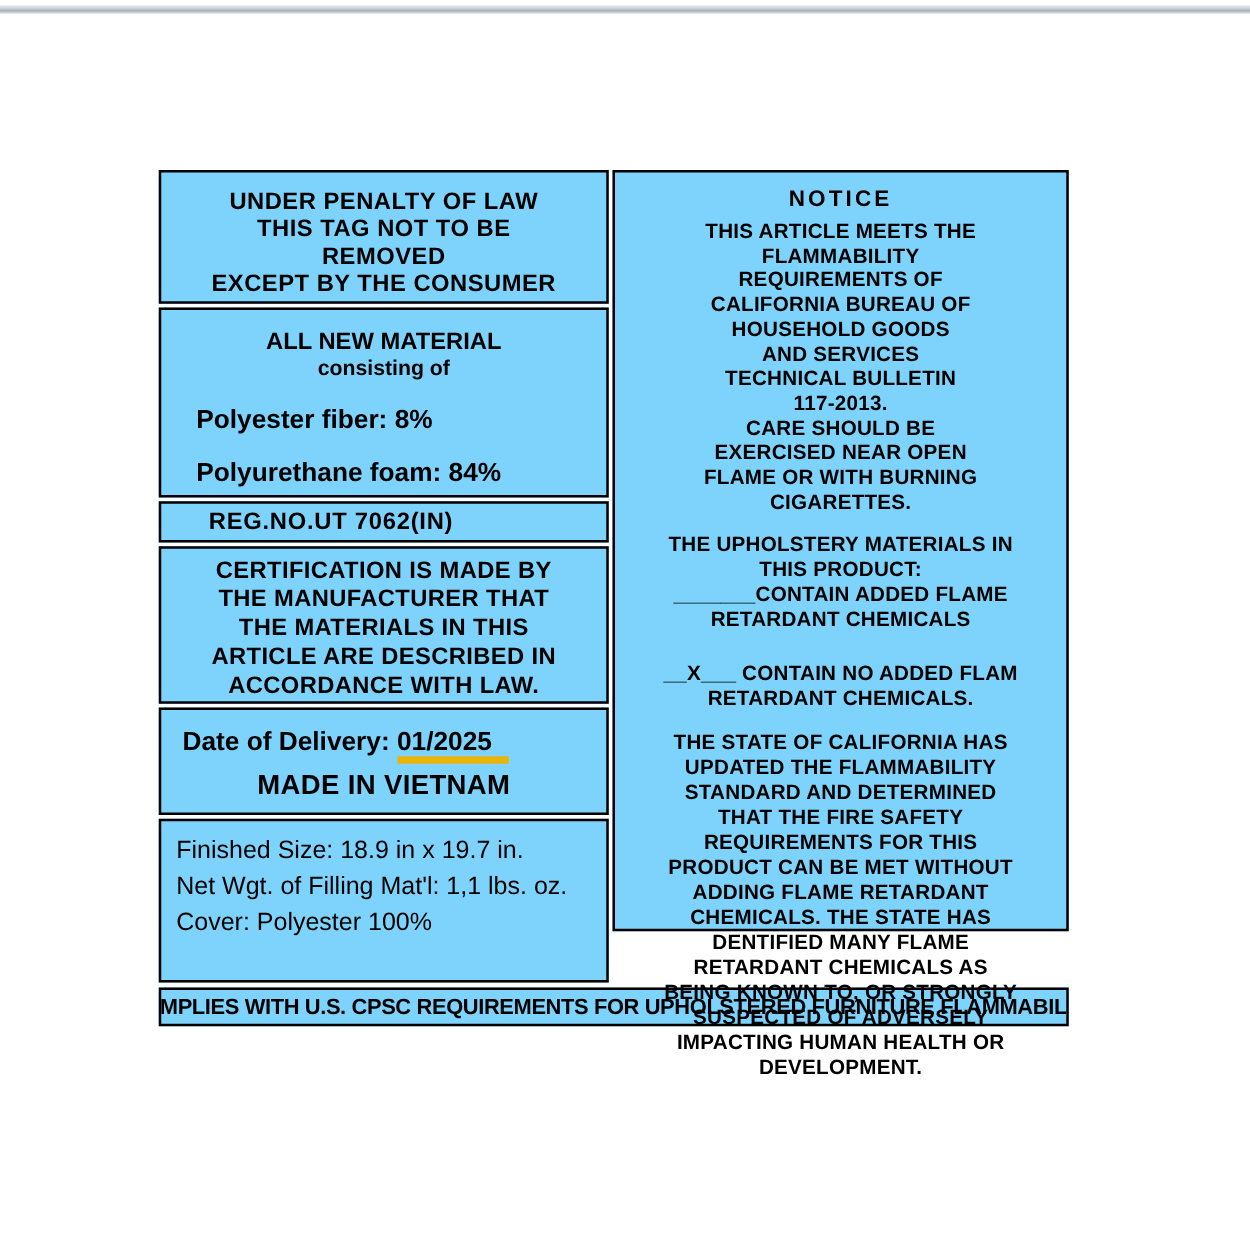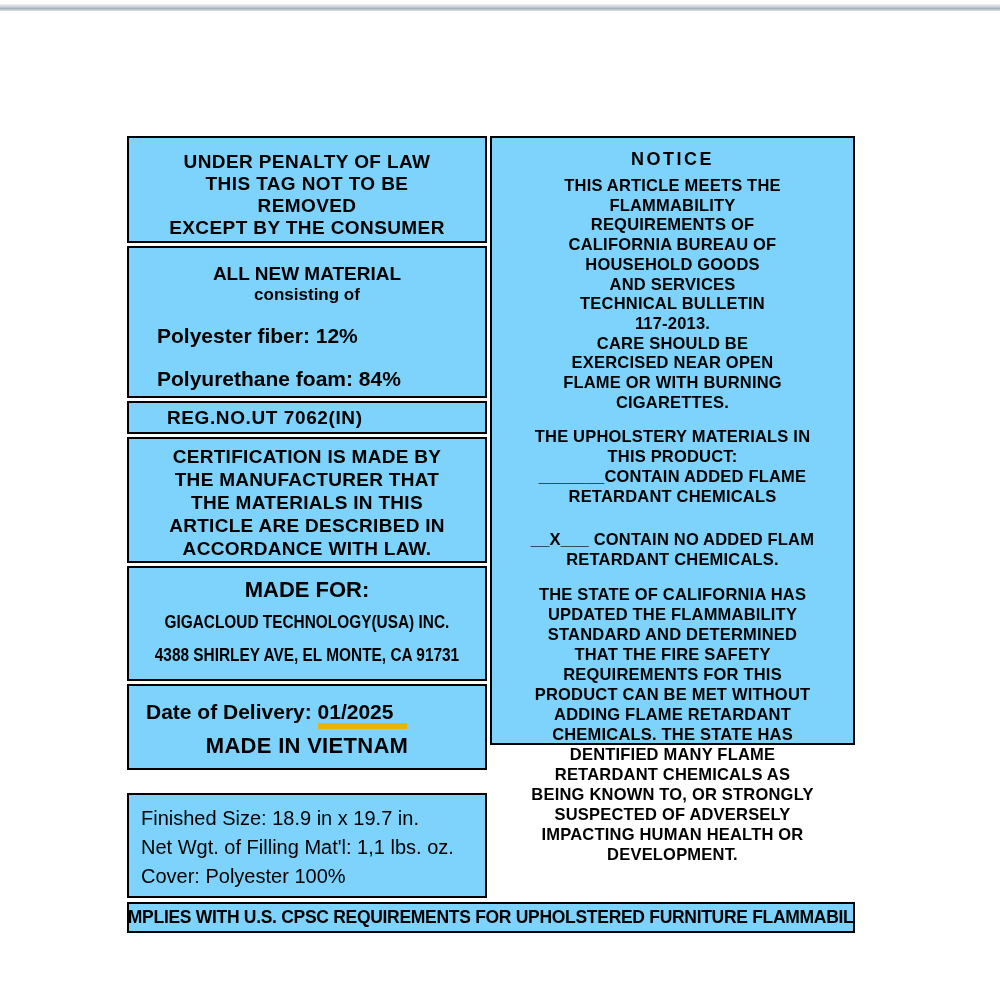--- a/index.html
+++ b/index.html
@@ -61,21 +61,21 @@
   .madefor-heading { font-weight: 700; font-size: 22px; }
   .cond { display: inline-block; transform: scaleX(0.88); transform-origin: center; white-space: nowrap; }
   .company-line { font-weight: 700; font-size: 17.5px; margin-top: 9px; }
   .address-line { font-weight: 700; font-size: 17.5px; margin-top: 12px; }
 
   .delivery-box { height: 86px; padding-top: 14px; }
   .delivery-line { font-weight: 700; font-size: 21px; padding-left: 17px; }
   .delivery-date { border-bottom: 6px solid #eab308; padding-right: 14px; }
   .origin-line { font-weight: 700; font-size: 22px; text-align: center; margin-top: 9px; letter-spacing: 0.3px; }
 
-  .specs-box { height: 105px; padding: 9px 6px 0 12px; margin-top: 20px; }
+  .specs-box { height: 131px; padding: 9px 6px 0 12px; }
   .specs-box .line { font-weight: 400; font-size: 20px; line-height: 29px; white-space: nowrap; }
 
   
   .notice-box { height: 609px; padding-top: 11px; }
   .notice-heading { font-weight: 700; font-size: 18px; letter-spacing: 2.5px; }
   .notice-body { font-weight: 700; font-size: 16.5px; line-height: 19.7px; letter-spacing: 0.2px; margin-top: 6px; }
   .upholstery-text { font-weight: 700; font-size: 16.5px; line-height: 20px; letter-spacing: 0.2px; margin-top: 14px; }
   .no-added-text { font-weight: 700; font-size: 16.5px; line-height: 20px; letter-spacing: 0.2px; margin-top: 23px; }
   .state-text { font-weight: 700; font-size: 16.5px; line-height: 20px; letter-spacing: 0.2px; margin-top: 15px; }
 
@@ -111,45 +111,36 @@
 THIS TAG NOT TO BE
 REMOVED
 EXCEPT BY THE CONSUMER</div>
         </div>
 
         <div class="box material-box">
           <div class="material-heading ctr">
             <div>ALL NEW MATERIAL</div>
             <div class="sub">consisting of</div>
           </div>
-          <div class="material-line">Polyester fiber: 12%</div>
+          <div class="material-line">Polyester fiber: 8%</div>
           <div class="material-line">Polyurethane foam: 84%</div>
         </div>
 
         <div class="box reg-box">
           <div class="txt">REG.NO.UT 7062(IN)</div>
         </div>
 
         <div class="box cert-box">
           <div class="txt pre ctr">CERTIFICATION IS MADE BY
 THE MANUFACTURER THAT
 THE MATERIALS IN THIS
 ARTICLE ARE DESCRIBED IN
 ACCORDANCE WITH LAW.</div>
         </div>
 
-        <div class="box madefor-box ctr">
-          <div class="madefor-heading">MADE FOR:</div>
-          <div class="company-line">
-            <span class="cond">GIGACLOUD TECHNOLOGY(USA) INC.</span>
-          </div>
-          <div class="address-line">
-            <span class="cond">4388 SHIRLEY AVE, EL MONTE, CA 91731</span>
-          </div>
-        </div>
 
         <div class="box delivery-box">
           <div class="delivery-line">
             <span>Date of Delivery: </span><span class="delivery-date">01/2025</span>
           </div>
           <div class="origin-line">MADE IN VIETNAM</div>
         </div>
 
         <div class="box specs-box">
           <div class="line">Finished Size: 18.9 in x 19.7 in.</div>

